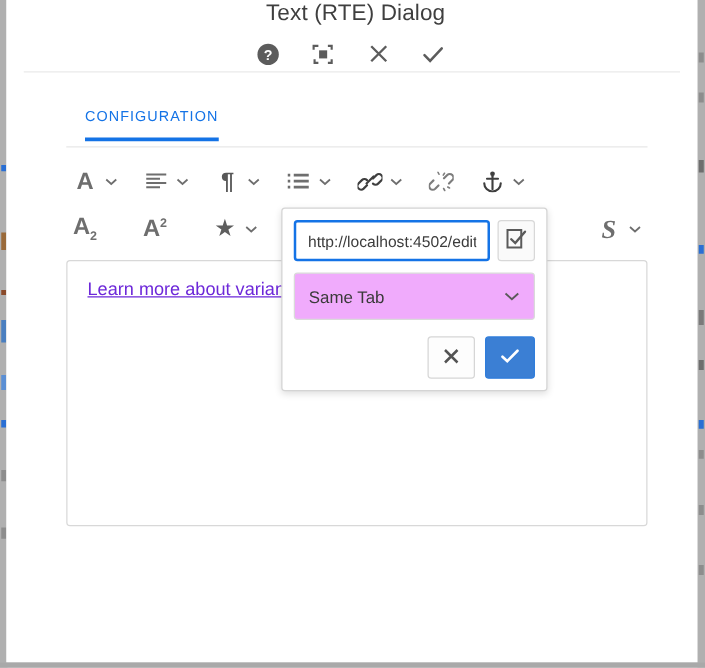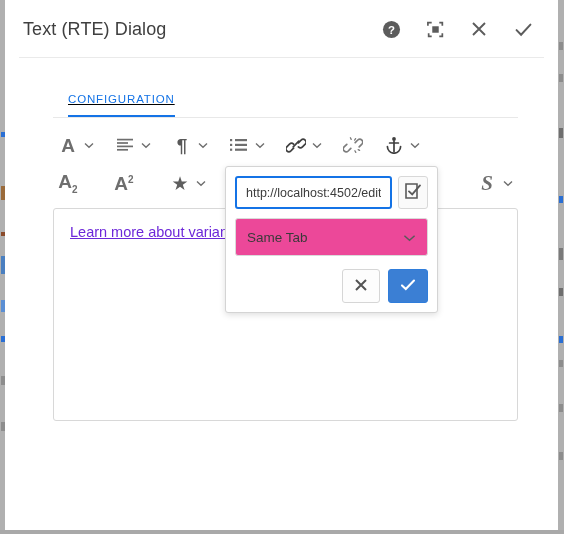--- a/index.html
+++ b/index.html
@@ -33,20 +33,21 @@
     position: absolute; left: 0; bottom: 0;
     width: 564px; height: 4px; background: #a9a9a9;
   }
 
   
   #dialog-header {
     position: relative;
     height: 58px;
     display: flex; align-items: center;
     padding: 0 12px 0 18px;
+    flex-direction: column;
   }
   #dialog-title {
     font-size: 18px;
     color: #3f3f3f;
     font-weight: 400;
     letter-spacing: 0.1px;
     flex: 1 1 auto;
     white-space: nowrap;
   }
   .hdr-actions { display: flex; align-items: center; gap: 14px; padding-right: 8px; }
@@ -61,21 +62,21 @@
     position: absolute; left: 14px; right: 14px; bottom: 0;
     height: 1px; background: #eaeaea;
   }
 
   
   #tabs {
     position: relative;
     height: 42px;
     margin-top: 18px;
     padding-left: 63px;
-    display: flex; align-items: flex-end; text-decoration: underline;
+    display: flex; align-items: center;
   }
   .tab {
     position: relative;
     font-size: 11.5px;
     letter-spacing: 0.85px;
     color: #6e6e6e;
     padding: 6px 0 13px 0;
     margin-right: 40px;
     cursor: pointer;
     background: none; border: none;
@@ -200,21 +201,21 @@
   }
   #link-alt-input::placeholder {
     color: #9a9a9a; font-style: italic; font-size: 13px;
   }
   #link-target-select {
     position: relative;
     height: 38px;
     margin-top: 9px;
     border: 1px solid #dadada;
     border-radius: 3px;
-    background: #ec4899;
+    background: #f0abfc;
     display: flex; align-items: center;
     padding: 0 11px;
     cursor: pointer;
   }
   #link-target-value { font-size: 13.5px; color: #3a3a3a; flex: 1 1 auto; }
   .pop-footer {
     display: flex; justify-content: flex-end; gap: 8px;
     margin-top: 13px;
   }
   #link-cancel-button {

